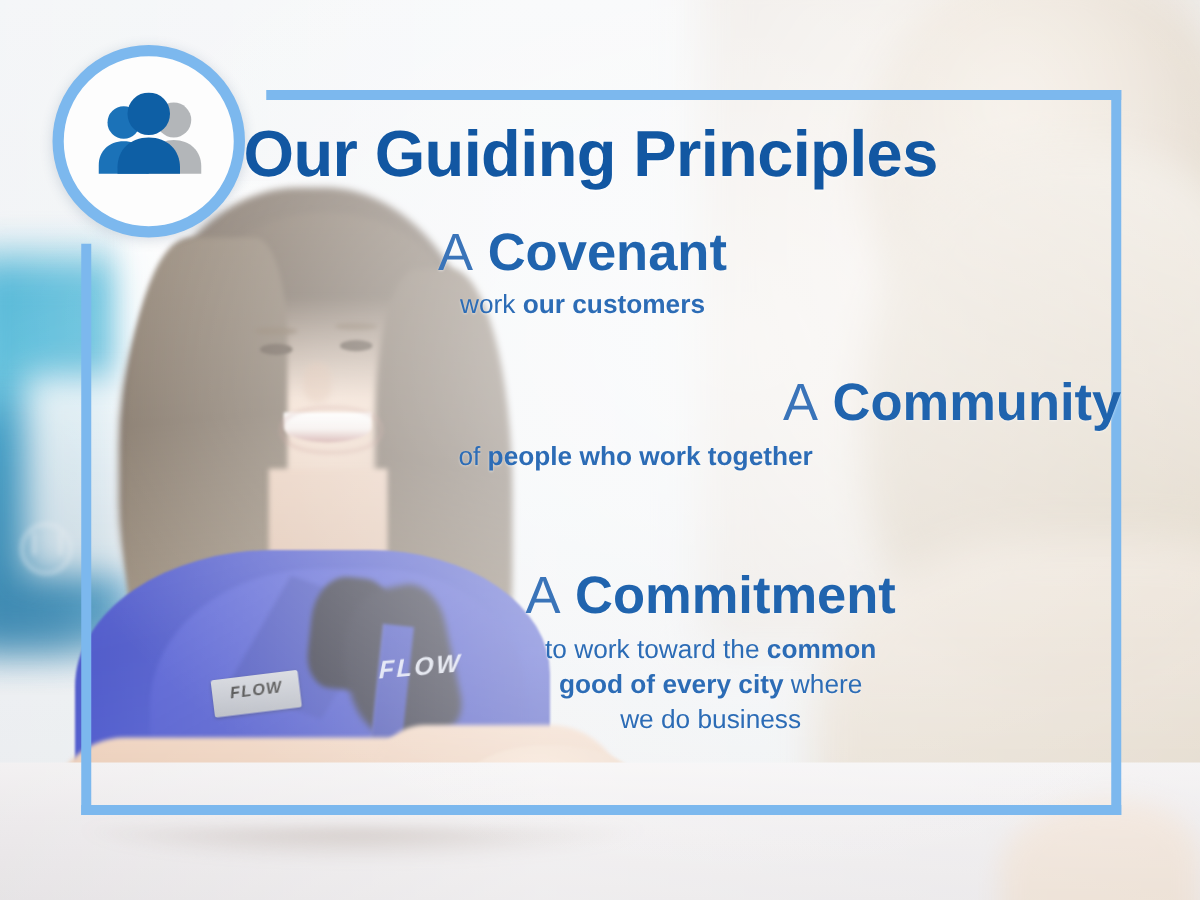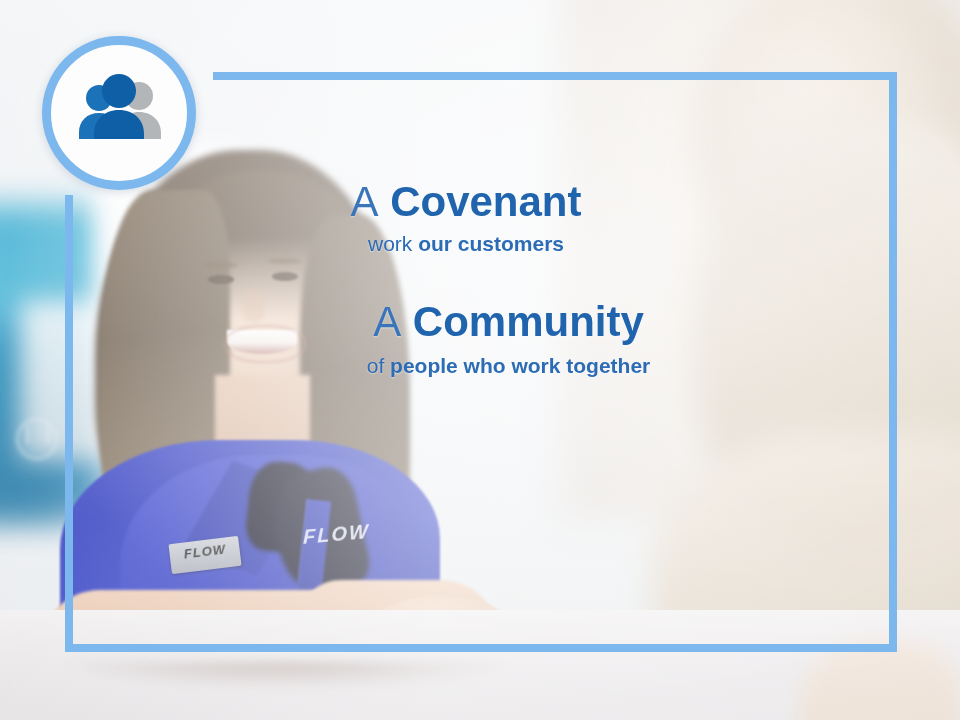--- a/index.html
+++ b/index.html
@@ -439,21 +439,21 @@
     text-shadow: 0 1px 2px rgba(255,255,255,.5);
   }
   .p-sub b { font-weight: 700; margin-top: 36px; }
 
   
   .p1 { top: 108px; }
   .p1 .p-title { text-align: center; padding-right: 30px; }
   .p1 .p-sub   { text-align: center; padding-right: 30px; margin-top: 6px; }
 
   .p2 { top: 228px; }
-  .p2 .p-title { text-align: center; padding-left: 55px; }
+  .p2 .p-title { text-align: right; padding-left: 55px; }
   .p2 .p-sub   { text-align: center; padding-left: 55px; margin-top: 8px; }
 
   .p3 { top: 382px; }
   .p3 .p-title { text-align: center; padding-left: 175px; }
   .p3 .p-sub   { text-align: center; padding-left: 175px; margin-top: 8px; }
 </style>
 </head>
 <body>
 
 <div class="stage">
@@ -525,20 +525,21 @@
         <circle cx="30" cy="24" r="13" fill="#1b72b8"></circle>
         <path d="M30 39c-12 0-20 8-20 19v7h40v-7c0-11-8-19-20-19z" fill="#1b72b8"></path>
 
         <circle cx="50" cy="17" r="17" fill="#0e5fa5"></circle>
         <path d="M50 36c-15 0-25 10-25 24v5h50v-5c0-14-10-24-25-24z" fill="#0e5fa5"></path>
       </svg>
     </span>
   </div>
 
   <div class="textblock">
+    <div class="heading">Our Guiding Principles</div>
 
     <div class="principle p1">
       <div class="p-title">
         <span class="lead">A</span>
         <span class="key">Covenant</span>
       </div>
       <div class="p-sub">
         <div>
           <span>work </span><b>our customers</b>
         </div>
@@ -550,15 +551,32 @@
         <span class="lead">A</span>
         <span class="key">Community</span>
       </div>
       <div class="p-sub">
         <div>
           <span>of </span><b>people who work together</b>
         </div>
       </div>
     </div>
 
+    <div class="principle p3">
+      <div class="p-title">
+        <span class="lead">A</span>
+        <span class="key">Commitment</span>
+      </div>
+      <div class="p-sub">
+        <div>
+          <span>to work toward the </span><b>common</b>
+        </div>
+        <div>
+          <b>good of every city</b><span> where</span>
+        </div>
+        <div>
+          <span>we do business</span>
+        </div>
+      </div>
+    </div>
   </div>
 
 </div>
 
 </body></html>

